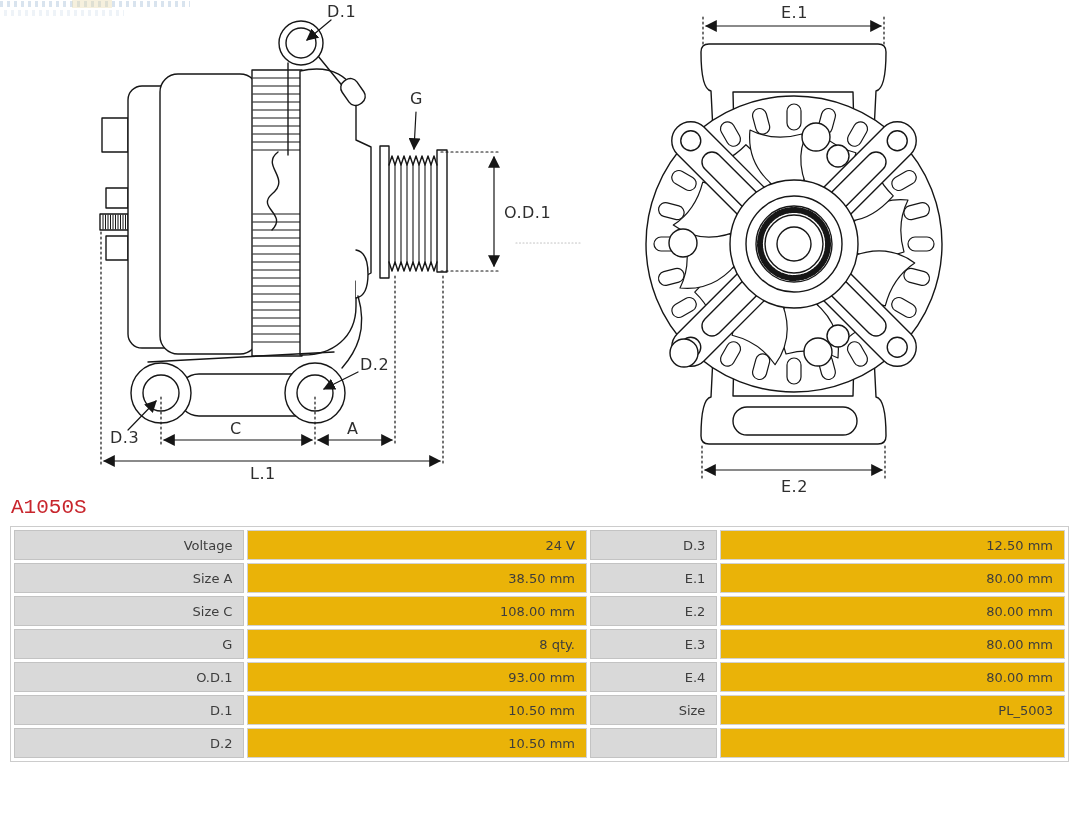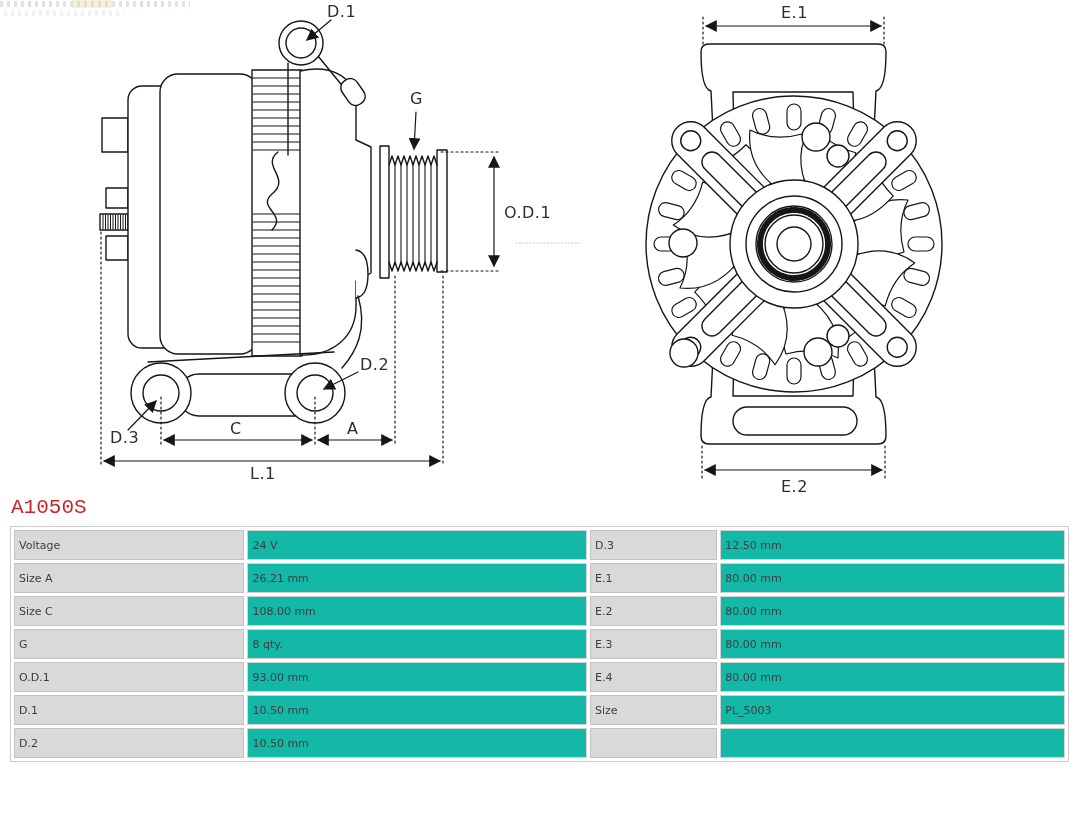--- a/index.html
+++ b/index.html
@@ -14,24 +14,24 @@
   .wm-tan{position:absolute;opacity:.4;background:var(--watermark-tan);}
   
   .diagram{position:absolute;left:0;top:0;}
   .diagram text{font-family:"DejaVu Sans","Liberation Sans",sans-serif;font-size:16px;
     fill:#2e2e2e;letter-spacing:.5px;}
   
   .part-number{position:absolute;left:11px;top:496px;font-size:21px;color:var(--part-number-red);font-family:Liberation Mono, monospace;}
   
   .table-wrap{position:absolute;left:10px;top:526px;width:1057px;border:1px solid #ccc;background:#fff;}
   table.spec{border-collapse:separate;border-spacing:3px;width:100%;table-layout:fixed;}
-  table.spec td{height:28px;font-size:11px;color:var(--value-text);
-    padding:0 11px 0 4px;vertical-align:middle;overflow:hidden;white-space:nowrap;}
+  table.spec td{height:28px;font-size:13px;color:var(--value-text);
+    text-align:right;padding:0 11px 0 4px;vertical-align:middle;overflow:hidden;white-space:nowrap;}
   td.lbl{background:var(--label-cell-bg);border:1px solid #c3c3c3;}
-  td.val{background:#14b8a6;border:1px solid #d2d2d2;}
+  td.val{background:#eab308;border:1px solid #d2d2d2;}
   col.c1{width:228px;}col.c2{width:336px;}col.c3{width:126px;}col.c4{width:341px;}
 </style>
 </head>
 <body>
 
 <div class="watermark">
   <div class="wm-dash" style="left:0;top:1px;width:190px;"></div>
   <div class="wm-tan" style="left:72px;top:0;width:40px;height:8px;"></div>
   <div class="wm-dash" style="left:4px;top:10px;width:120px;opacity:.2;"></div>
 </div>
@@ -276,21 +276,21 @@
   <tr>
     <td class="lbl">Voltage</td>
     <td class="val">24 V</td>
     <td class="lbl">D.3</td>
     <td class="val">12.50 mm</td>
   </tr>
 
 
   <tr>
     <td class="lbl">Size A</td>
-    <td class="val">26.21 mm</td>
+    <td class="val">38.50 mm</td>
     <td class="lbl">E.1</td>
     <td class="val">80.00 mm</td>
   </tr>
 
   <tr>
     <td class="lbl">Size C</td>
     <td class="val">108.00 mm</td>
     <td class="lbl">E.2</td>
     <td class="val">80.00 mm</td>
   </tr>

